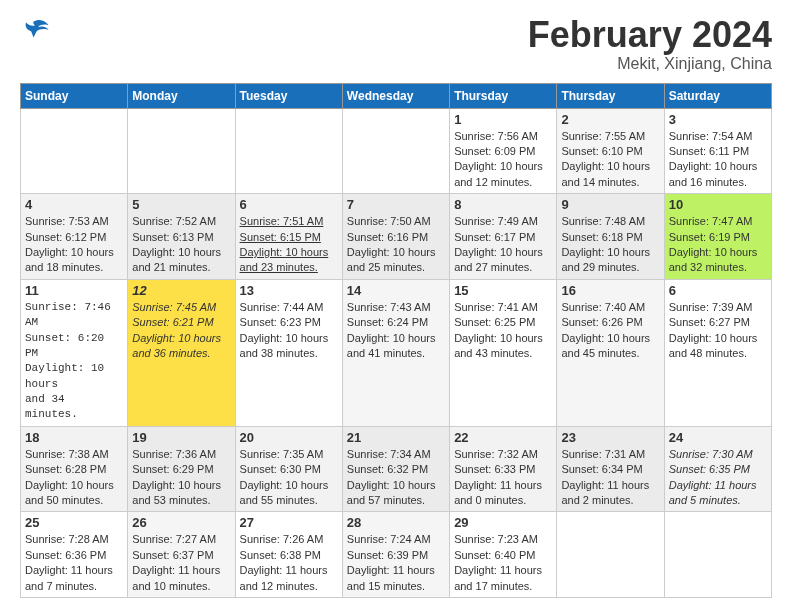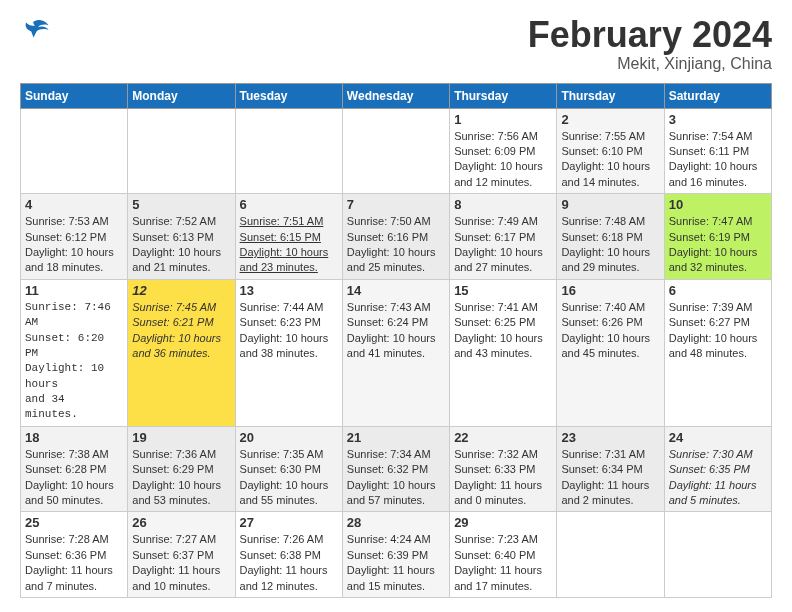--- a/index.html
+++ b/index.html
@@ -315,21 +315,21 @@
           </td>
           <td style="background: rgb(255, 255, 255);">
             <span class="day-num">27</span>
             <div class="day-info" style="white-space: pre-line;">Sunrise: 7:26 AM
 Sunset: 6:38 PM
 Daylight: 11 hours
 and 12 minutes.</div>
           </td>
           <td style="background: rgb(245, 245, 245);">
             <span class="day-num">28</span>
-            <div class="day-info" style="white-space: pre-line;">Sunrise: 4:24 AM
+            <div class="day-info" style="white-space: pre-line;">Sunrise: 7:24 AM
 Sunset: 6:39 PM
 Daylight: 11 hours
 and 15 minutes.</div>
           </td>
           <td style="background: rgb(255, 255, 255);">
             <span class="day-num">29</span>
             <div class="day-info" style="white-space: pre-line;">Sunrise: 7:23 AM
 Sunset: 6:40 PM
 Daylight: 11 hours
 and 17 minutes.</div>

